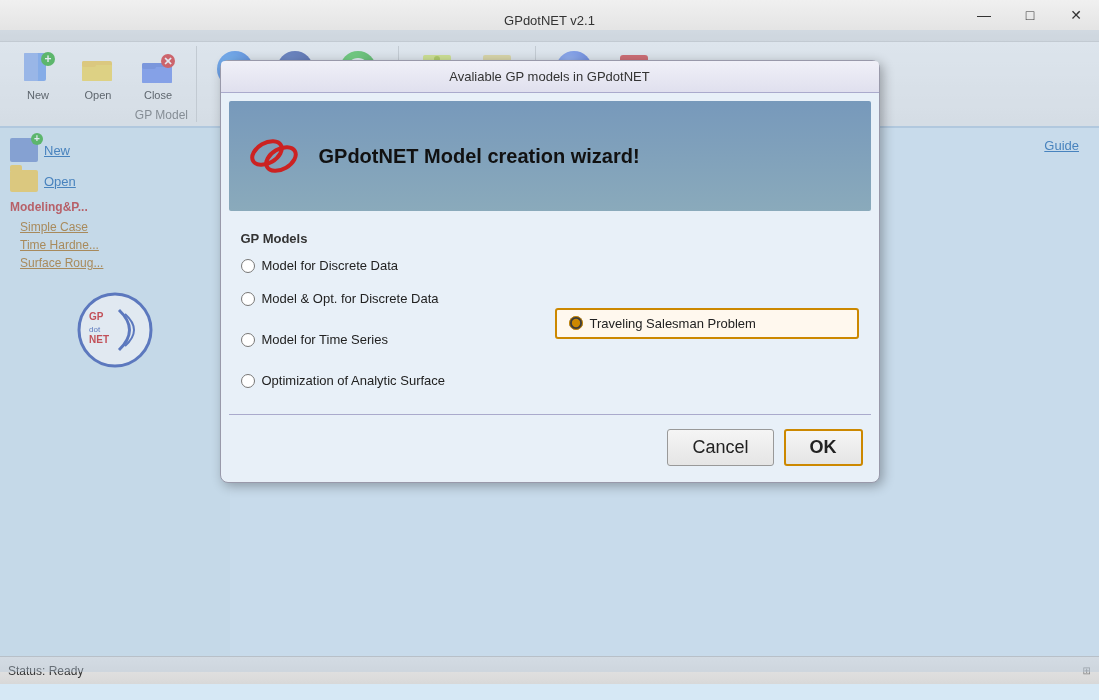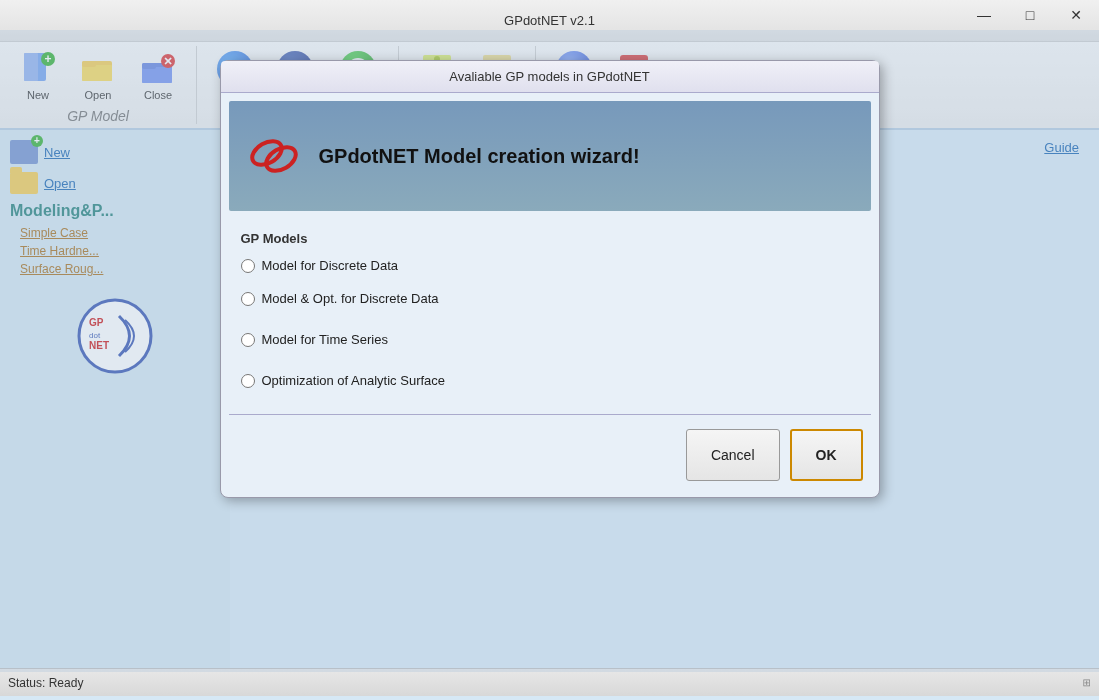--- a/index.html
+++ b/index.html
@@ -56,26 +56,25 @@
     }
     .toolbar-group {
       display: flex;
       align-items: flex-start;
       padding: 0 8px;
       border-right: 1px solid #ccc;
       flex-direction: column;
     }
     .toolbar-group:last-child { border-right: none; }
     .toolbar-group-label {
-      font-size: 14px;
+      font-size: 12px;
       color: #666;
-      text-align: center;
+      text-align: right;
       width: 100%;
       padding-top: 2px;
-      font-style: italic;
     }
     .toolbar-buttons {
       display: flex;
       align-items: center;
     }
     .toolbar-btn {
       display: flex;
       flex-direction: column;
       align-items: center;
       justify-content: center;
@@ -196,22 +195,22 @@
       content: '';
       position: absolute;
       top: -5px;
       left: 0;
       width: 12px;
       height: 6px;
       background: #f5c842;
       border-radius: 2px 2px 0 0;
     }
     .sidebar-section-title {
-      color: #0f766e;
-      font-size: 16px;
+      color: #b91c1c;
+      font-size: 12px;
       font-weight: bold;
       margin: 6px 0;
     }
     .sidebar-items-list {
       margin-left: 10px;
     }
     .sidebar-item {
       color: #a16207;
       text-decoration: underline;
       cursor: pointer;
@@ -246,21 +245,21 @@
     .status-bar {
       height: 28px;
       background: linear-gradient(to bottom, #e8e8e8, #d8d8d8);
       border-top: 1px solid #bbb;
       display: flex;
       align-items: center;
       padding: 0 8px;
       font-size: 12px;
       color: #333;
       position: absolute;
-      bottom: 4px;
+      bottom: 16px;
       width: 100%;
     }
     .status-resize {
       margin-left: auto;
       color: #888;
       font-size: 10px;
     }
 
     
     .modal-overlay {
@@ -371,22 +370,22 @@
     }
 
     
     .dialog-buttons {
       display: flex;
       justify-content: flex-end;
       padding: 0 16px 16px;
       gap: 10px;
     }
     .dialog-btn {
-      padding: 16px 24px;
-      font-size: 14px;
+      padding: 6px 24px;
+      font-size: 18px;
       border: 1px solid #999;
       border-radius: 3px;
       background: linear-gradient(to bottom, #f5f5f5, #e5e5e5);
       cursor: pointer;
       color: #222;
     }
     .dialog-btn.primary {
       border: 2px solid #cc8800;
       font-weight: 600;
     }
@@ -606,20 +605,26 @@
             <input type="radio" name="gp-model" style="">
             <span>Model for Time Series</span>
           </label>
           <br>
           <label class="radio-option" style="margin-top:8px;">
             <input type="radio" name="gp-model" style="">
             <span>Optimization of Analytic Surface</span>
           </label>
         </div>
 
+        <div>
+          <div class="selected-option-box">
+            <input type="radio" name="gp-model" checked="" style="">
+            <span>Traveling Salesman Problem</span>
+          </div>
+        </div>
       </div>
     </div>
 
     <div class="dialog-separator"></div>
 
     <div class="dialog-buttons">
       <button class="dialog-btn">Cancel</button>
       <button class="dialog-btn primary">OK</button>
     </div>
   </div>

